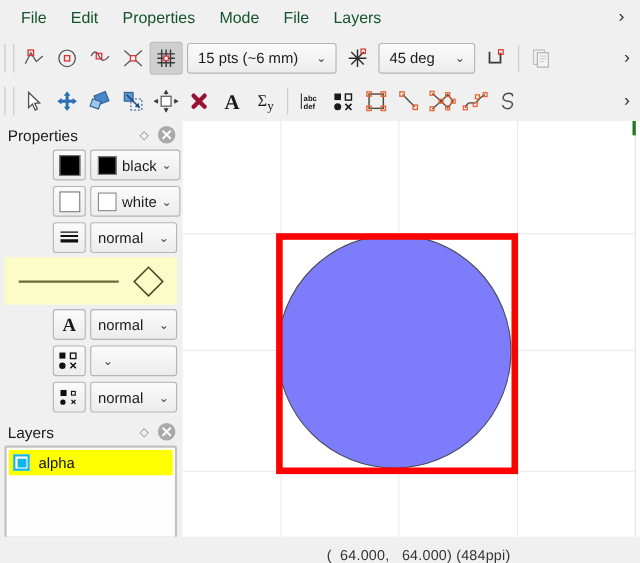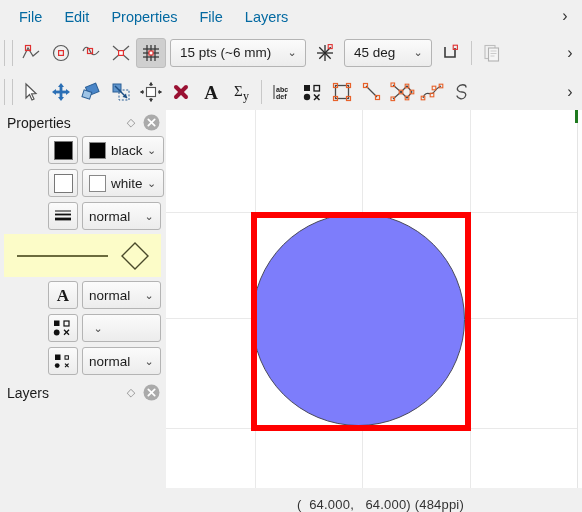--- a/index.html
+++ b/index.html
@@ -18,21 +18,21 @@
 
   
   .menubar {
     position: absolute; left: 0; top: 0;
     width: 582px; height: 33px;
     background: #f0f0f0;
     display: flex; align-items: center;
     padding-left: 8px;
   }
   .menu-item {
-    font-size: 14.5px; color: #0369a1;
+    font-size: 14.5px; color: #14532d;
     padding: 3px 11px;
     white-space: nowrap;
     cursor: default;
   }
   .menu-overflow {
     position: absolute; right: 6px; top: 4px;
     width: 22px; height: 24px;
     display: flex; align-items: center; justify-content: center;
     font-size: 16px; color: #333;
   }
@@ -260,20 +260,21 @@
 </style>
 </head>
 <body>
 
 <div id="app">
 
   <div class="menubar">
     <div class="menu-item">File</div>
     <div class="menu-item">Edit</div>
     <div class="menu-item">Properties</div>
+    <div class="menu-item">Mode</div>
     <div class="menu-item">File</div>
     <div class="menu-item">Layers</div>
     <div class="menu-overflow">›</div>
   </div>
 
   <div class="toolbar row1">
     <div class="tb-handle"></div>
 
     <div class="tb-btn">
       <svg width="22" height="22" viewBox="0 0 22 22">
@@ -627,20 +628,28 @@
         <svg width="17" height="17" viewBox="0 0 17 17">
           <circle cx="8.5" cy="8.5" r="8" fill="#aaaaaa"></circle>
           <g stroke="#ffffff" stroke-width="1.7" stroke-linecap="round">
             <line x1="5.3" y1="5.3" x2="11.7" y2="11.7"></line>
             <line x1="11.7" y1="5.3" x2="5.3" y2="11.7"></line>
           </g>
         </svg>
       </span>
     </div>
 
+    <div class="layers-box">
+      <div class="layer-item selected">
+        <span class="layer-checkbox">
+            <i></i>
+          </span>
+        <span class="layer-name">alpha</span>
+      </div>
+    </div>
   </div>
 
   <div class="canvas-wrap">
     <div class="gridline gv" style="left:89px;"></div>
     <div class="gridline gv" style="left:196px;"></div>
     <div class="gridline gv" style="left:304px;"></div>
     <div class="gridline gh" style="top:102px;"></div>
     <div class="gridline gh" style="top:208px;"></div>
     <div class="gridline gh" style="top:318px;"></div>
 

